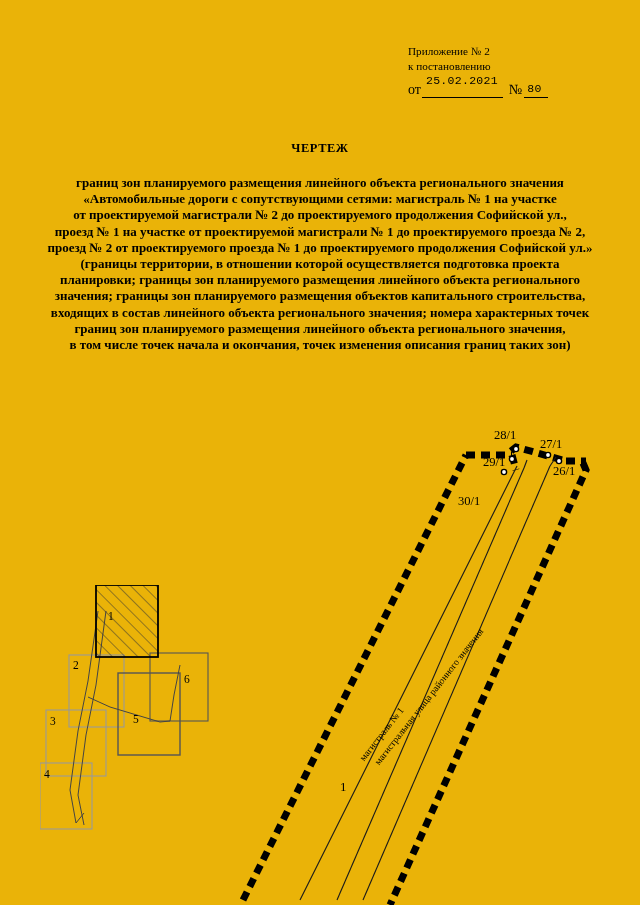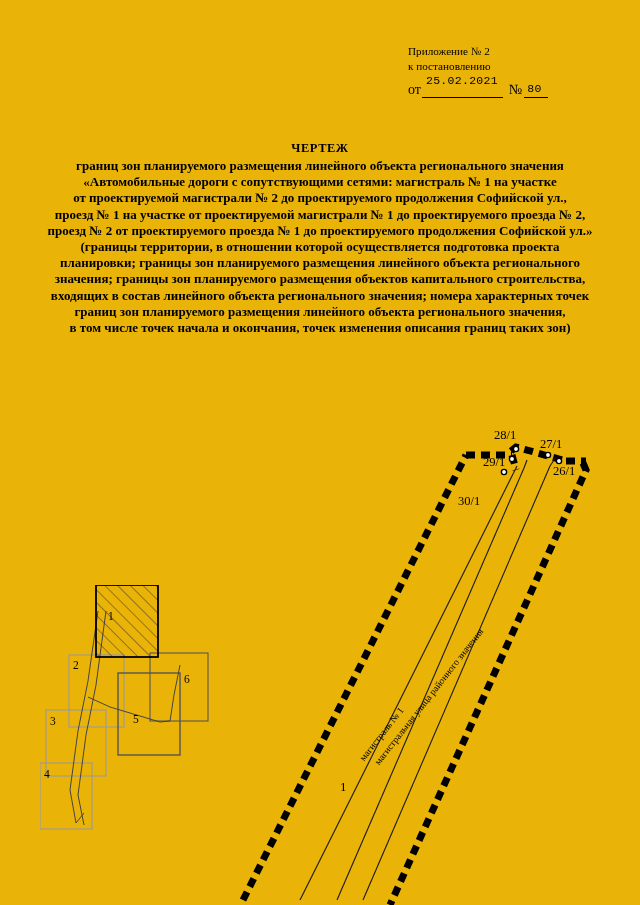--- a/index.html
+++ b/index.html
@@ -67,21 +67,21 @@
     left: 0;
     top: 140px;
     width: 640px;
     text-align: center;
   }
   .doc-title {
     font-size: 12.4px;
     font-weight: bold;
     letter-spacing: 0.6px;
     line-height: 16px;
-    margin-bottom: 2px;
+    margin-bottom: 19px;
   }
   .title-line {
     font-size: 13px;
     font-weight: bold;
     line-height: 16.2px;
     white-space: nowrap;
   }
   .title-line.paren {
     font-weight: bold;
   }

